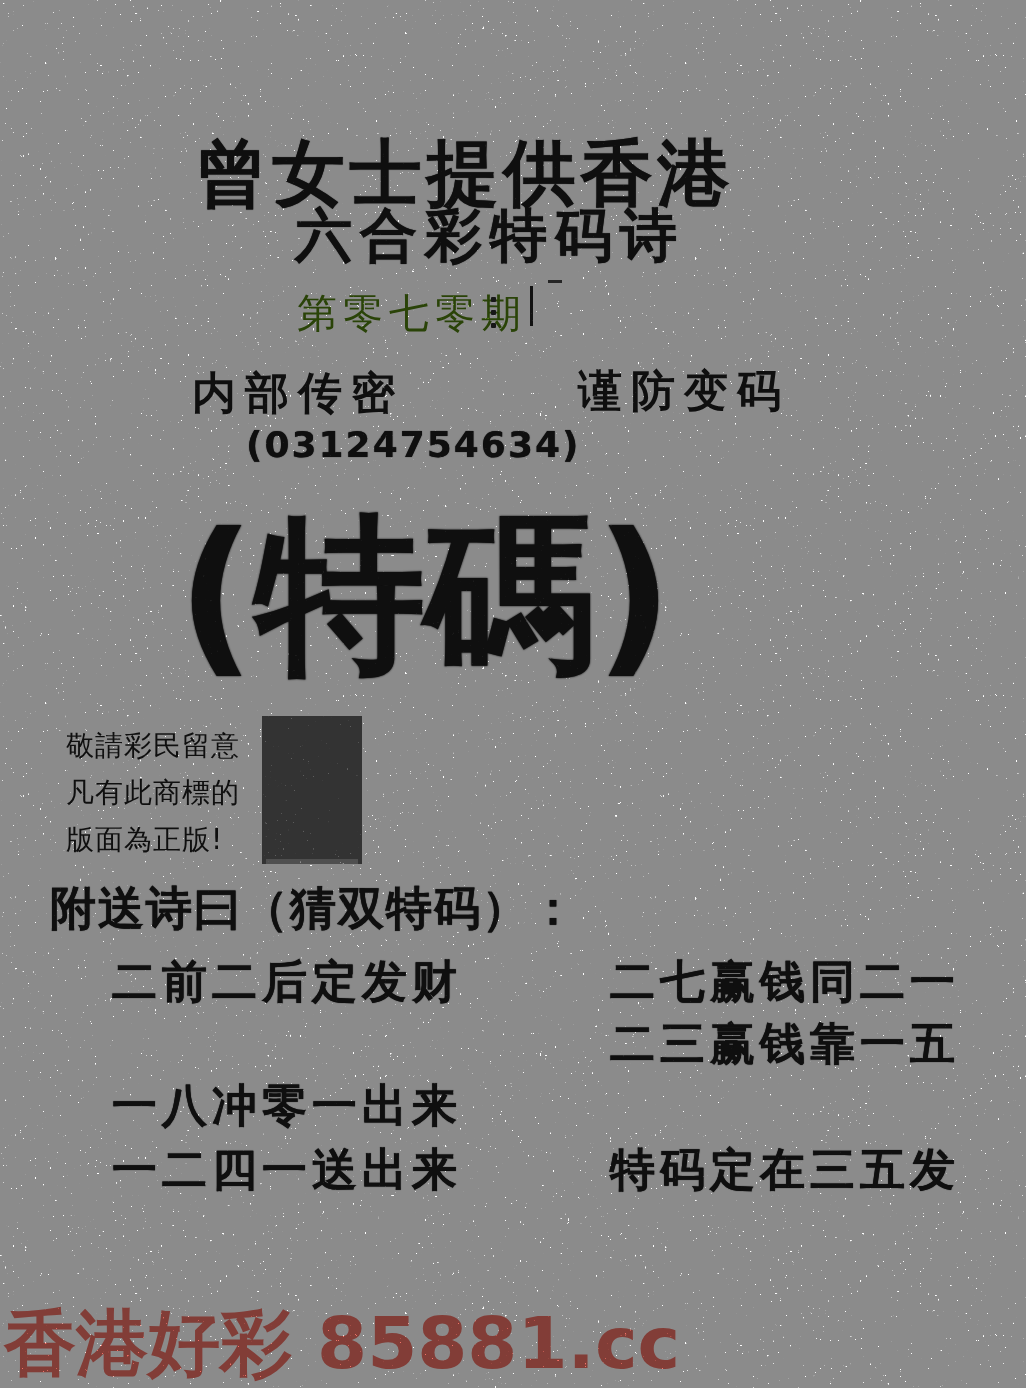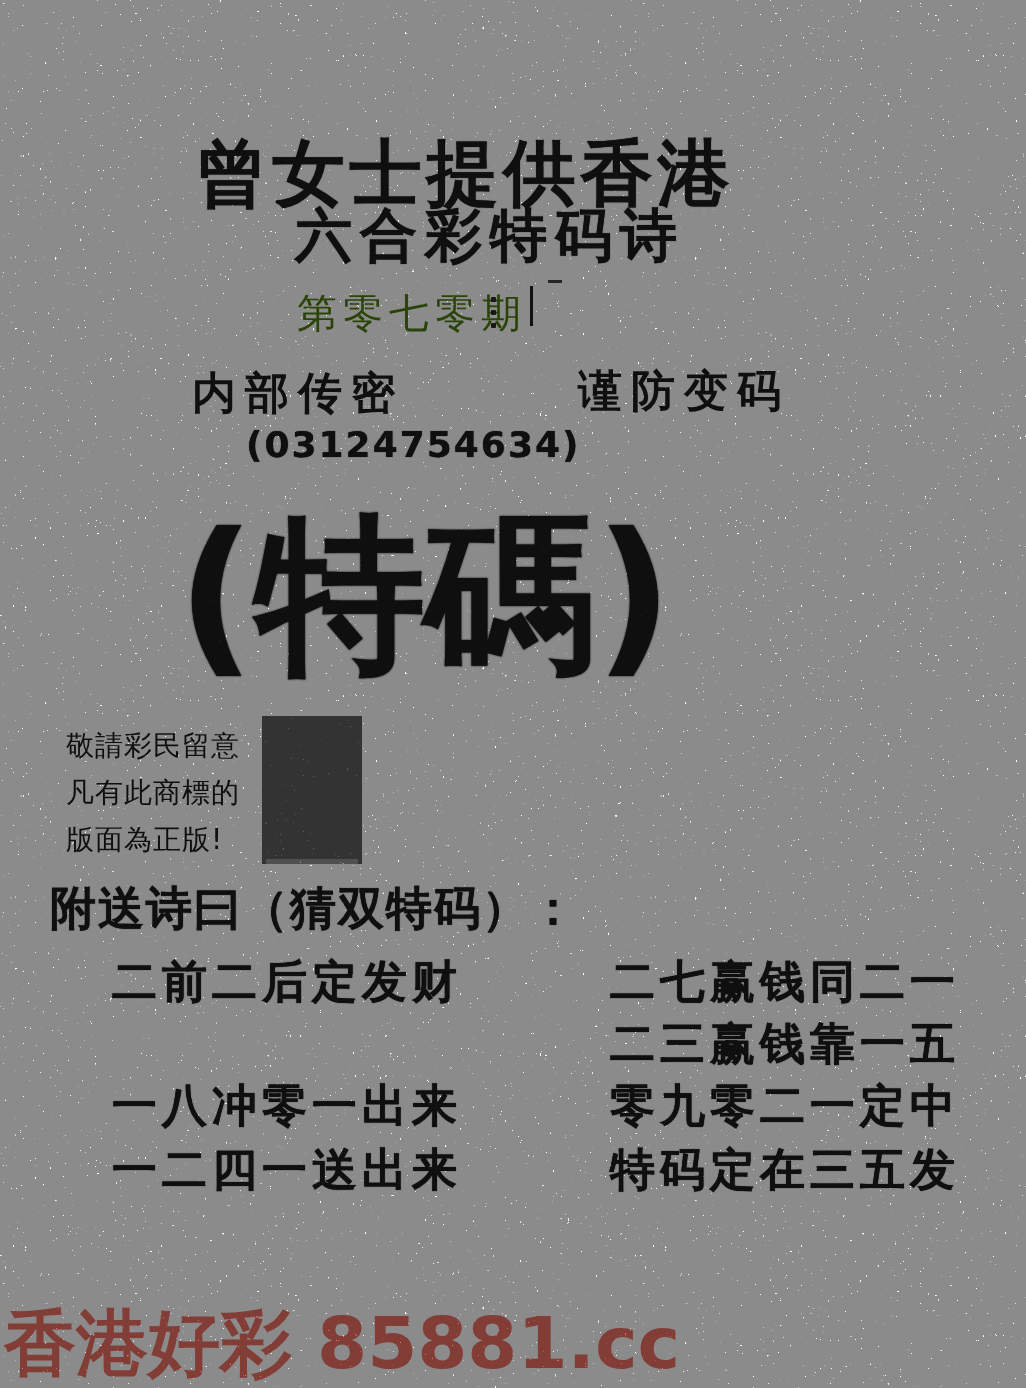--- a/index.html
+++ b/index.html
@@ -138,21 +138,20 @@
 
 
   <div class="abs poem-header">附送诗曰（猜双特码）：</div>
 
   <div class="abs poem-line col-left row-0">二前二后定发财</div>
   <div class="abs poem-line col-left row-2">一八冲零一出来</div>
   <div class="abs poem-line col-left row-3">一二四一送出来</div>
 
   <div class="abs poem-line col-right row-0">二七赢钱同二一</div>
   <div class="abs poem-line col-right row-1">二三赢钱靠一五</div>
-  <div class="abs poem-line col-right row-2">零九零二一定中</div>
   <div class="abs poem-line col-right row-3">特码定在三五发</div>
 
 
   <div class="abs watermark-text" style="color: rgb(239, 113, 102);">香港好彩 85881.cc</div>
 
   <svg class="noise-overlay" width="1026" height="1388" xmlns="http://www.w3.org/2000/svg">
     <filter id="paperNoise">
       <feTurbulence type="fractalNoise" baseFrequency="0.4" numOctaves="2" seed="5"></feTurbulence>
       <feColorMatrix type="matrix" values="0 0 0 0 0  0 0 0 0 0  0 0 0 0 0  9 9 9 0 -8.3"></feColorMatrix>
     </filter>

